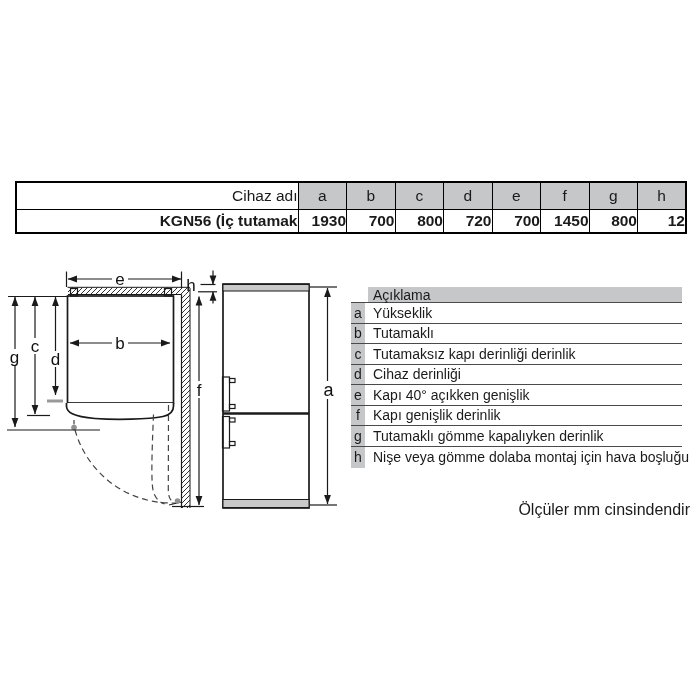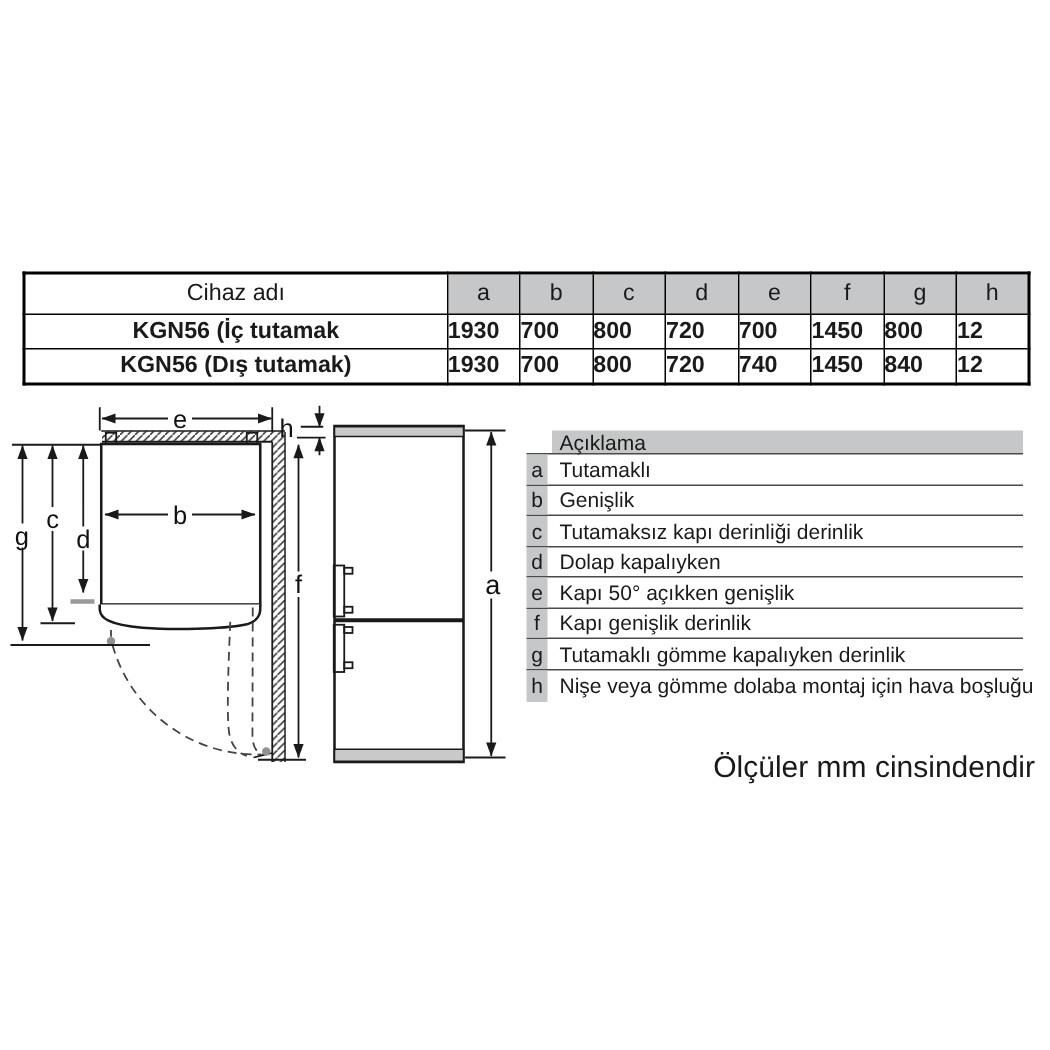--- a/index.html
+++ b/index.html
@@ -16,44 +16,44 @@
     border-collapse:collapse;table-layout:fixed;
     border:2px solid #000;
   }
   table.spec td{
     border:1.5px solid #000;
     font-size:15.5px;line-height:1;
     padding:0;white-space:nowrap;overflow:hidden;
   }
   table.spec tr.hrow td{height:26px;}
   table.spec tr.drow td{height:22px;font-weight:bold;}
-  td.name-cell{padding-left:10px;text-align:center;}
+  td.name-cell{padding-left:10px;text-align:right;}
   td.hdr{background:#c6c7c8;text-align:center;}
-  td.val{padding-right:7px;}
+  td.val{text-align:right;padding-right:7px;}
 
   
   .legend{
     position:absolute;left:351px;top:287px;width:331px;
     font-size:14px;line-height:1;
   }
   .lrow{display:flex;align-items:stretch;height:19.5px;border-bottom:1px solid #4a4a4a;text-align:center;}
   .lrow.last{border-bottom:none;height:21px;}
   .lkey{
     width:14px;flex:none;background:#c6c7c8;
     display:flex;align-items:center;justify-content:center;
   }
   .ldesc{display:flex;align-items:center;padding-left:8px;white-space:nowrap;flex:1;}
   .lrow.head{border-bottom:1px solid #4a4a4a;height:15px;}
   .lrow.head .lkey{background:transparent;}
   .lrow.head .ldesc{background:#c6c7c8;margin-left:3px;padding-left:5px;}
 
   
   .note{
     position:absolute;left:350px;top:501px;width:340px;
-    text-align:right;font-size:20px;
+    text-align:right;font-size:16px;
   }
 
   
   svg.diagram{position:absolute;left:0;top:268px;}
   .ln{stroke:#1a1a1a;stroke-width:1.2;fill:none;}
   .ln2{stroke:#1a1a1a;stroke-width:1.7;fill:#fff;}
   .thin{stroke:#1a1a1a;stroke-width:1;fill:none;}
   .dash{stroke:#444;stroke-width:1.2;fill:none;stroke-dasharray:6 4;}
   .dim{font-size:17px;fill:#111;text-anchor:middle;}
   .lblbg{fill:#fff;stroke:none;}
@@ -91,58 +91,47 @@
       <td class="name-cell">KGN56 (İç tutamak</td>
       <td class="val">1930</td>
       <td class="val">700</td>
       <td class="val">800</td>
       <td class="val">720</td>
       <td class="val">700</td>
       <td class="val">1450</td>
       <td class="val">800</td>
       <td class="val">12</td>
     </tr>
-    <tr class="drow">
-      <td class="name-cell">KGN56 (Dış tutamak)</td>
-      <td class="val">1930</td>
-      <td class="val">700</td>
-      <td class="val">800</td>
-      <td class="val">720</td>
-      <td class="val">740</td>
-      <td class="val">1450</td>
-      <td class="val">840</td>
-      <td class="val">12</td>
-    </tr>
   </tbody>
     </table>
 
   <div class="legend">
     <div class="lrow head">
       <div class="lkey"></div>
       <div class="ldesc">Açıklama</div>
     </div>
     <div class="lrow">
       <div class="lkey">a</div>
+      <div class="ldesc">Yükseklik</div>
+    </div>
+    <div class="lrow">
+      <div class="lkey">b</div>
       <div class="ldesc">Tutamaklı</div>
-    </div>
-    <div class="lrow">
-      <div class="lkey">b</div>
-      <div class="ldesc">Genişlik</div>
     </div>
     <div class="lrow">
       <div class="lkey">c</div>
       <div class="ldesc">Tutamaksız kapı derinliği derinlik</div>
     </div>
     <div class="lrow">
       <div class="lkey">d</div>
-      <div class="ldesc">Dolap kapalıyken</div>
+      <div class="ldesc">Cihaz derinliği</div>
     </div>
     <div class="lrow">
       <div class="lkey">e</div>
-      <div class="ldesc">Kapı 50° açıkken genişlik</div>
+      <div class="ldesc">Kapı 40° açıkken genişlik</div>
     </div>
     <div class="lrow">
       <div class="lkey">f</div>
       <div class="ldesc">Kapı genişlik derinlik</div>
     </div>
     <div class="lrow">
       <div class="lkey">g</div>
       <div class="ldesc">Tutamaklı gömme kapalıyken derinlik</div>
     </div>
     <div class="lrow last">

